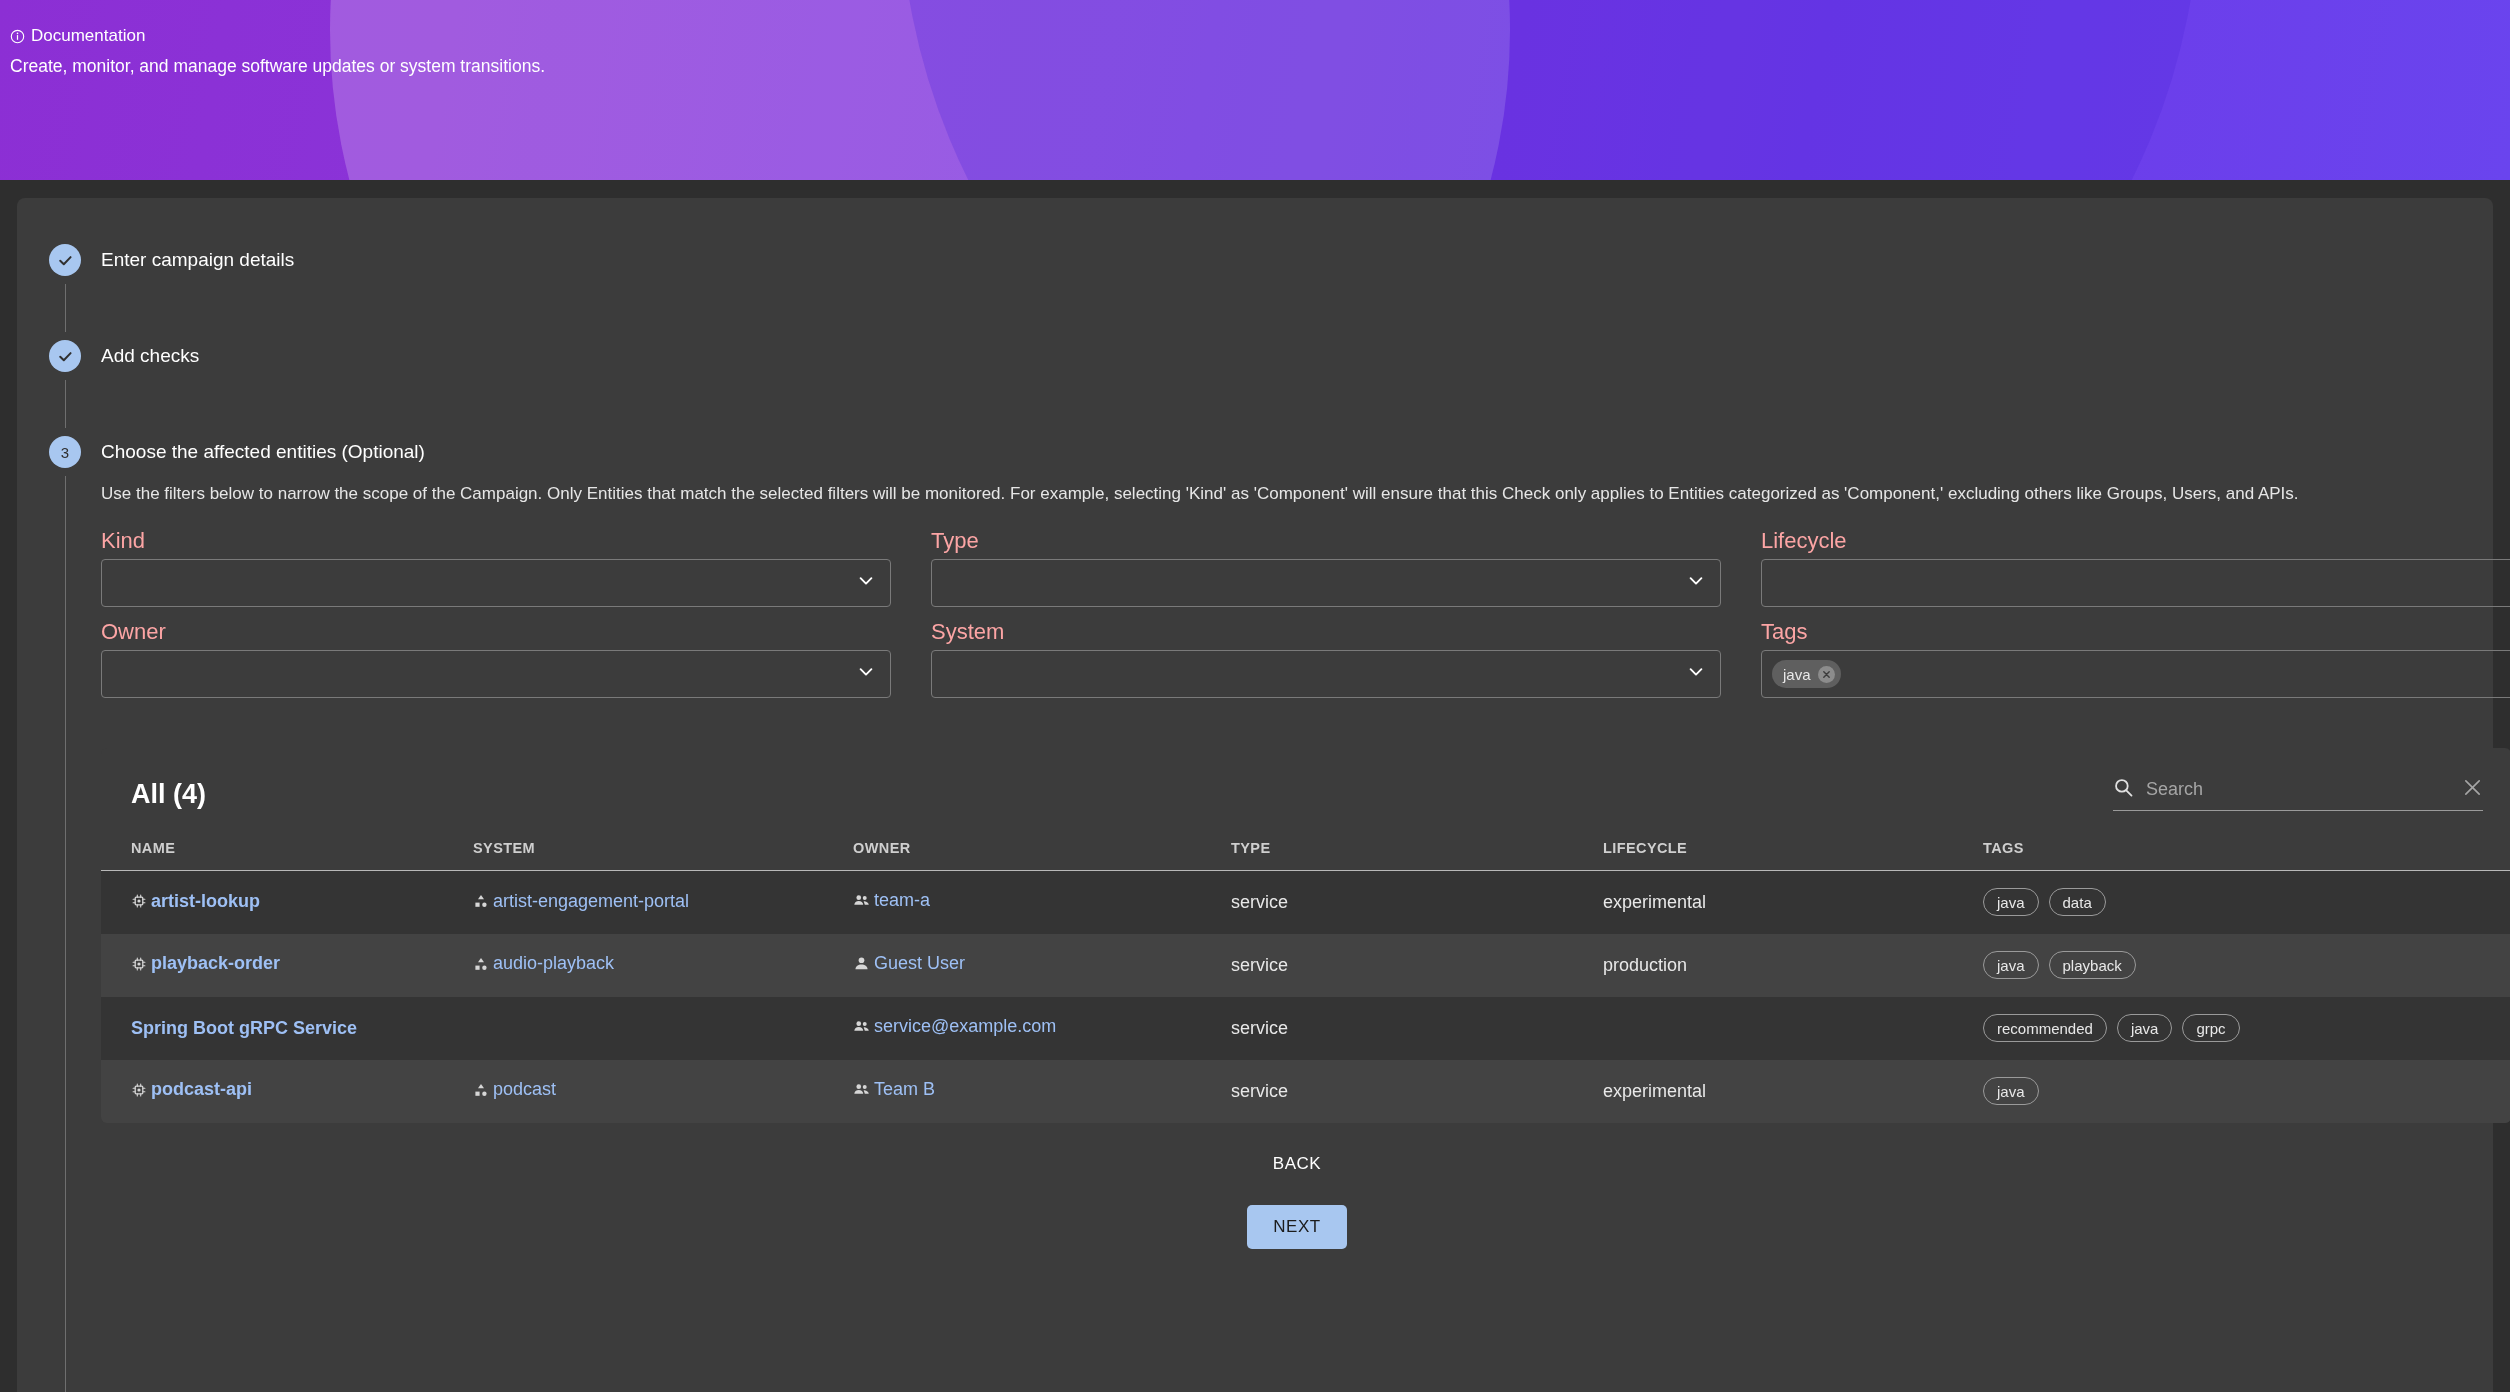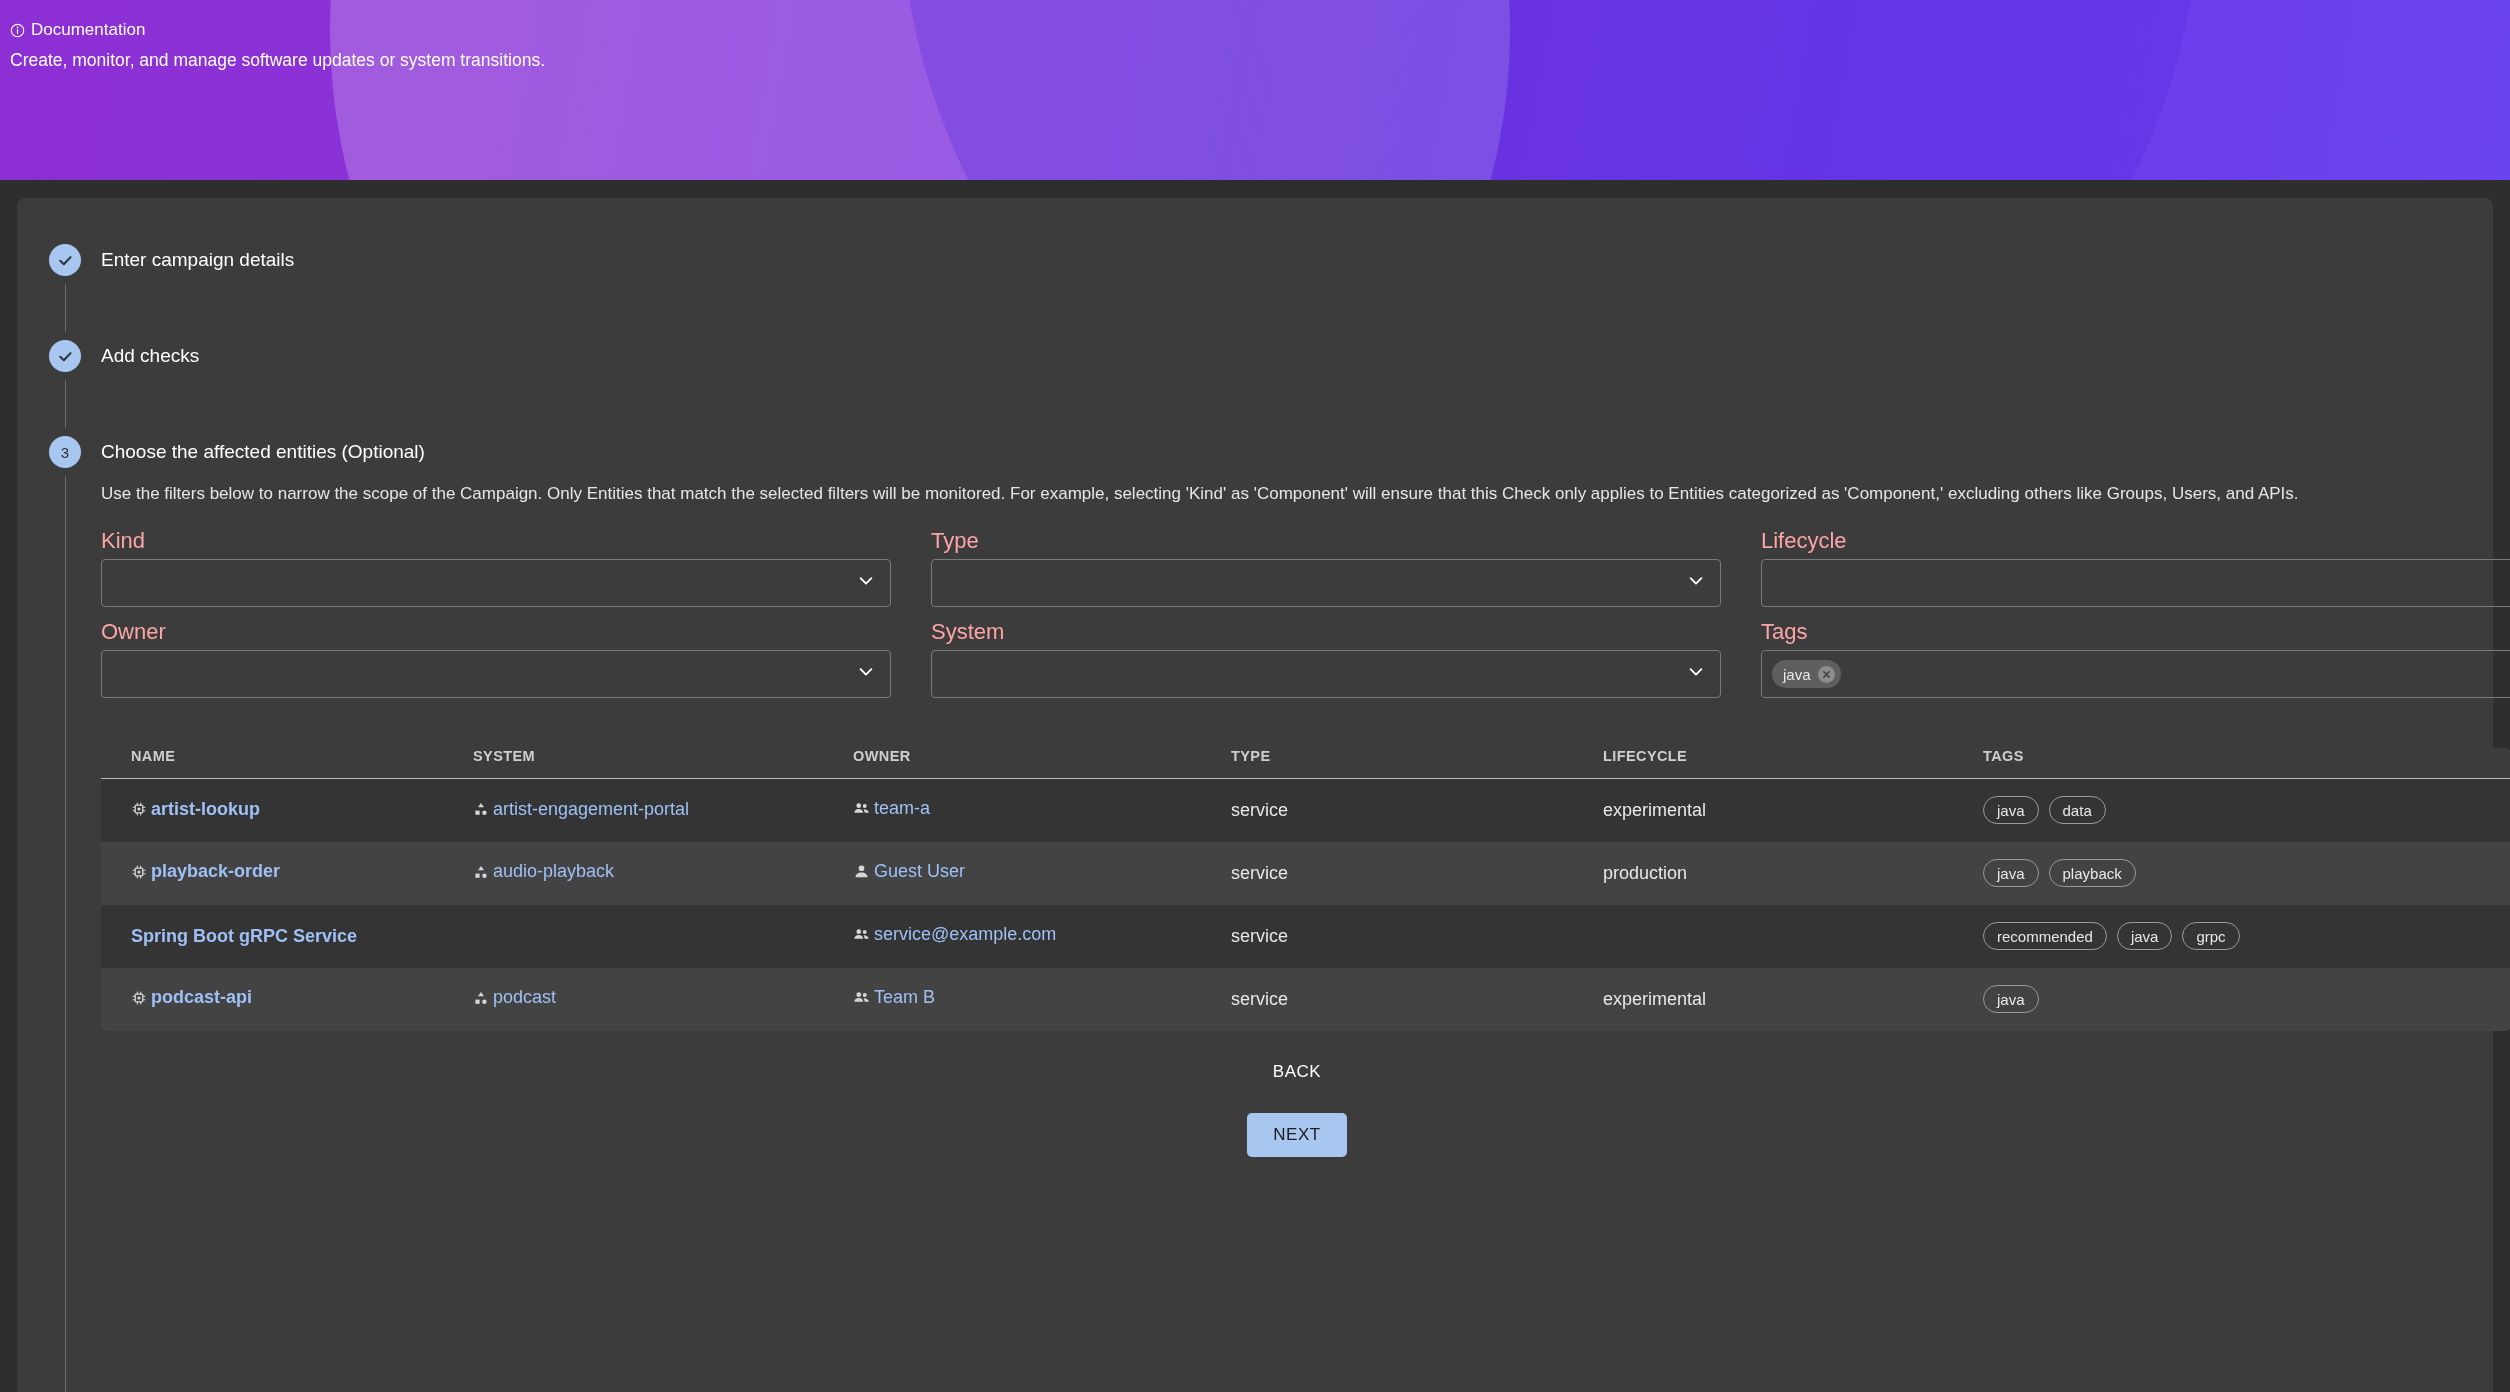--- a/index.html
+++ b/index.html
@@ -40,21 +40,21 @@
     font-size: 38px;
     font-weight: bold;
     color: #ffffff;
     letter-spacing: -0.3px;
     line-height: 48px;
   }
   .banner-doc {
     display: flex;
     align-items: center;
     gap: 6px;
-    margin-top: 5px;
+    margin-top: 11px;
     color: #ffffff;
     font-size: 17px;
     line-height: 22px;
     width: max-content;
     cursor: pointer;
   }
   .banner-doc svg { display: block; }
   .banner-sub {
     margin-top: 8px;
     color: #ffffff;
@@ -409,20 +409,37 @@
                 </span>
               </span>
 
             </div>
           </div>
 
         </div>
 
         <div class="table-panel">
 
+          <div class="table-toolbar">
+            <div class="table-title">All (4)</div>
+            <div class="search-wrap">
+              <span>
+                <svg width="21" height="21" viewBox="0 0 22 22">
+                  <circle cx="9.3" cy="9.3" r="6.1" fill="none" stroke="#e0e0e0" stroke-width="1.9"></circle>
+                  <path d="M13.9 13.9 L19.4 19.4" stroke="#e0e0e0" stroke-width="1.9" stroke-linecap="round"></path>
+                </svg>
+              </span>
+              <input class="search-input" type="text" placeholder="Search" style="">
+              <span>
+                <svg width="21" height="21" viewBox="0 0 22 22">
+                    <path d="M4 4 L18 18 M18 4 L4 18" stroke="#a5a5a5" stroke-width="1.7" stroke-linecap="round"></path>
+                  </svg>
+              </span>
+            </div>
+          </div>
 
           <table>
             <colgroup>
               <col style="width:372px">
                 <col style="width:380px">
                 <col style="width:378px">
               <col style="width:372px">
                 <col style="width:380px">
                 <col style="width:528px">
             </colgroup>

